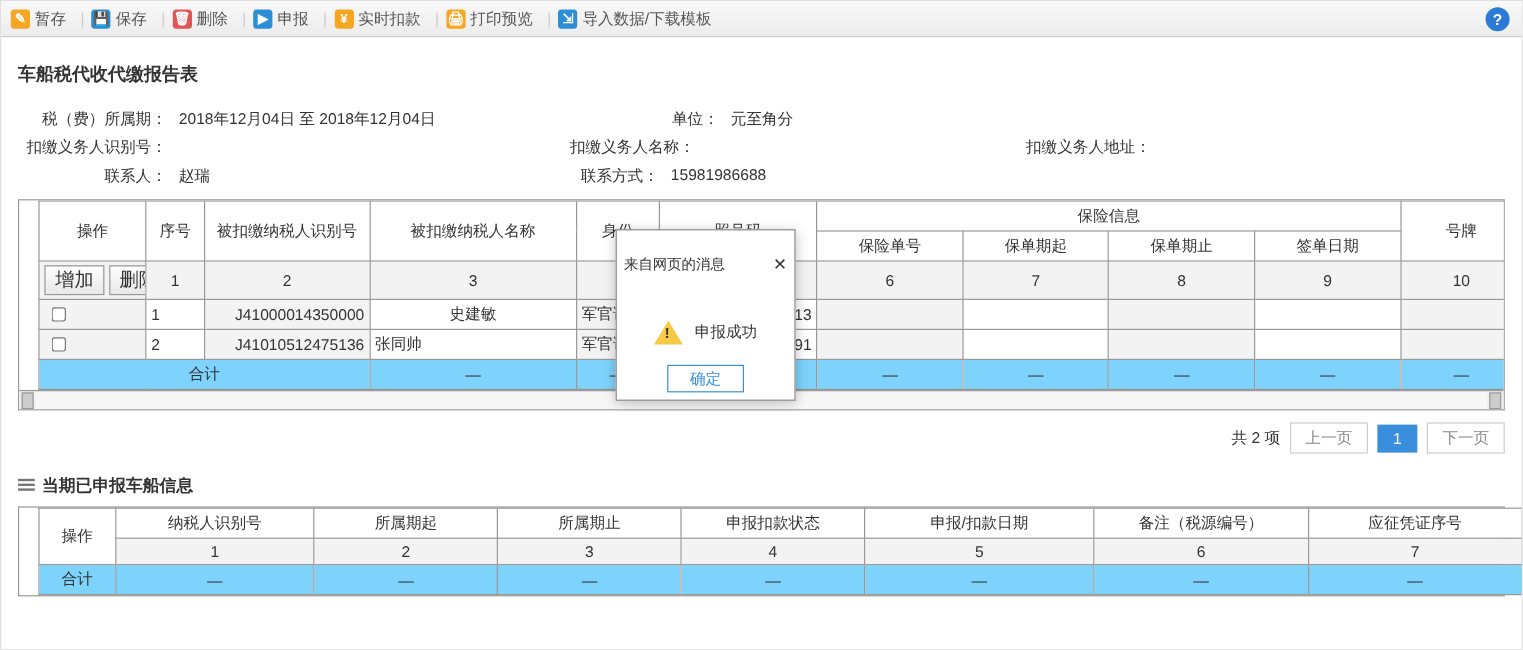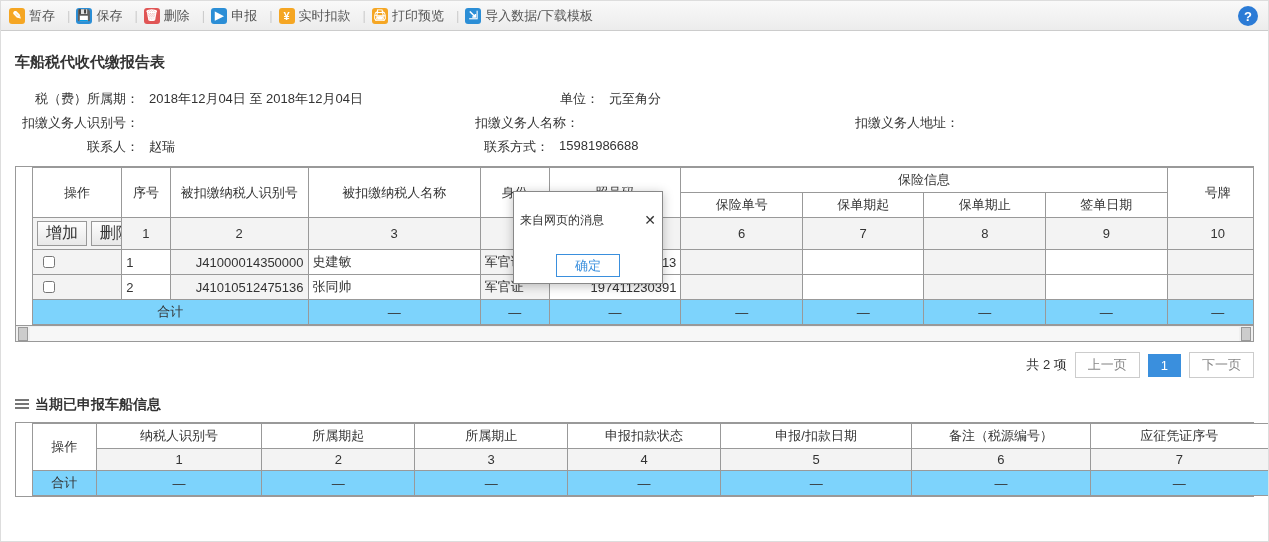--- a/index.html
+++ b/index.html
@@ -180,21 +180,21 @@
         <td>6</td>
         <td>7</td>
         <td>8</td>
         <td>9</td>
         <td>10</td>
       </tr>
       <tr class="data">
         <td style="text-align:left;padding-left:6px"><input type="checkbox" class="chk" style=""></td>
         <td style="text-align:left">1</td>
         <td style="text-align:right">J41000014350000</td>
-        <td style="text-align:left">史建敏</td>
+        <td style="text-align:center">史建敏</td>
         <td style="text-align:left">军官证</td>
         <td style="text-align:right">198103141313</td>
         <td></td>
         <td></td>
         <td></td>
         <td></td>
         <td></td>
       </tr>
       <tr class="data">
         <td style="text-align:left;padding-left:6px"><input type="checkbox" class="chk" style=""></td>
@@ -289,18 +289,22 @@
     </tr>
   </tbody>
       </table>
 </div>
 
 <div class="modal">
   <div class="modal-head">
     <span>来自网页的消息</span>
     <span class="modal-close">✕</span>
   </div>
+  <div class="modal-body">
+    <span class="warn-ico"></span>
+    <span>申报成功</span>
+  </div>
   <div class="modal-foot">
     <span class="ok">确定</span>
   </div>
 </div>
 
 </div>
 
 </body></html>

